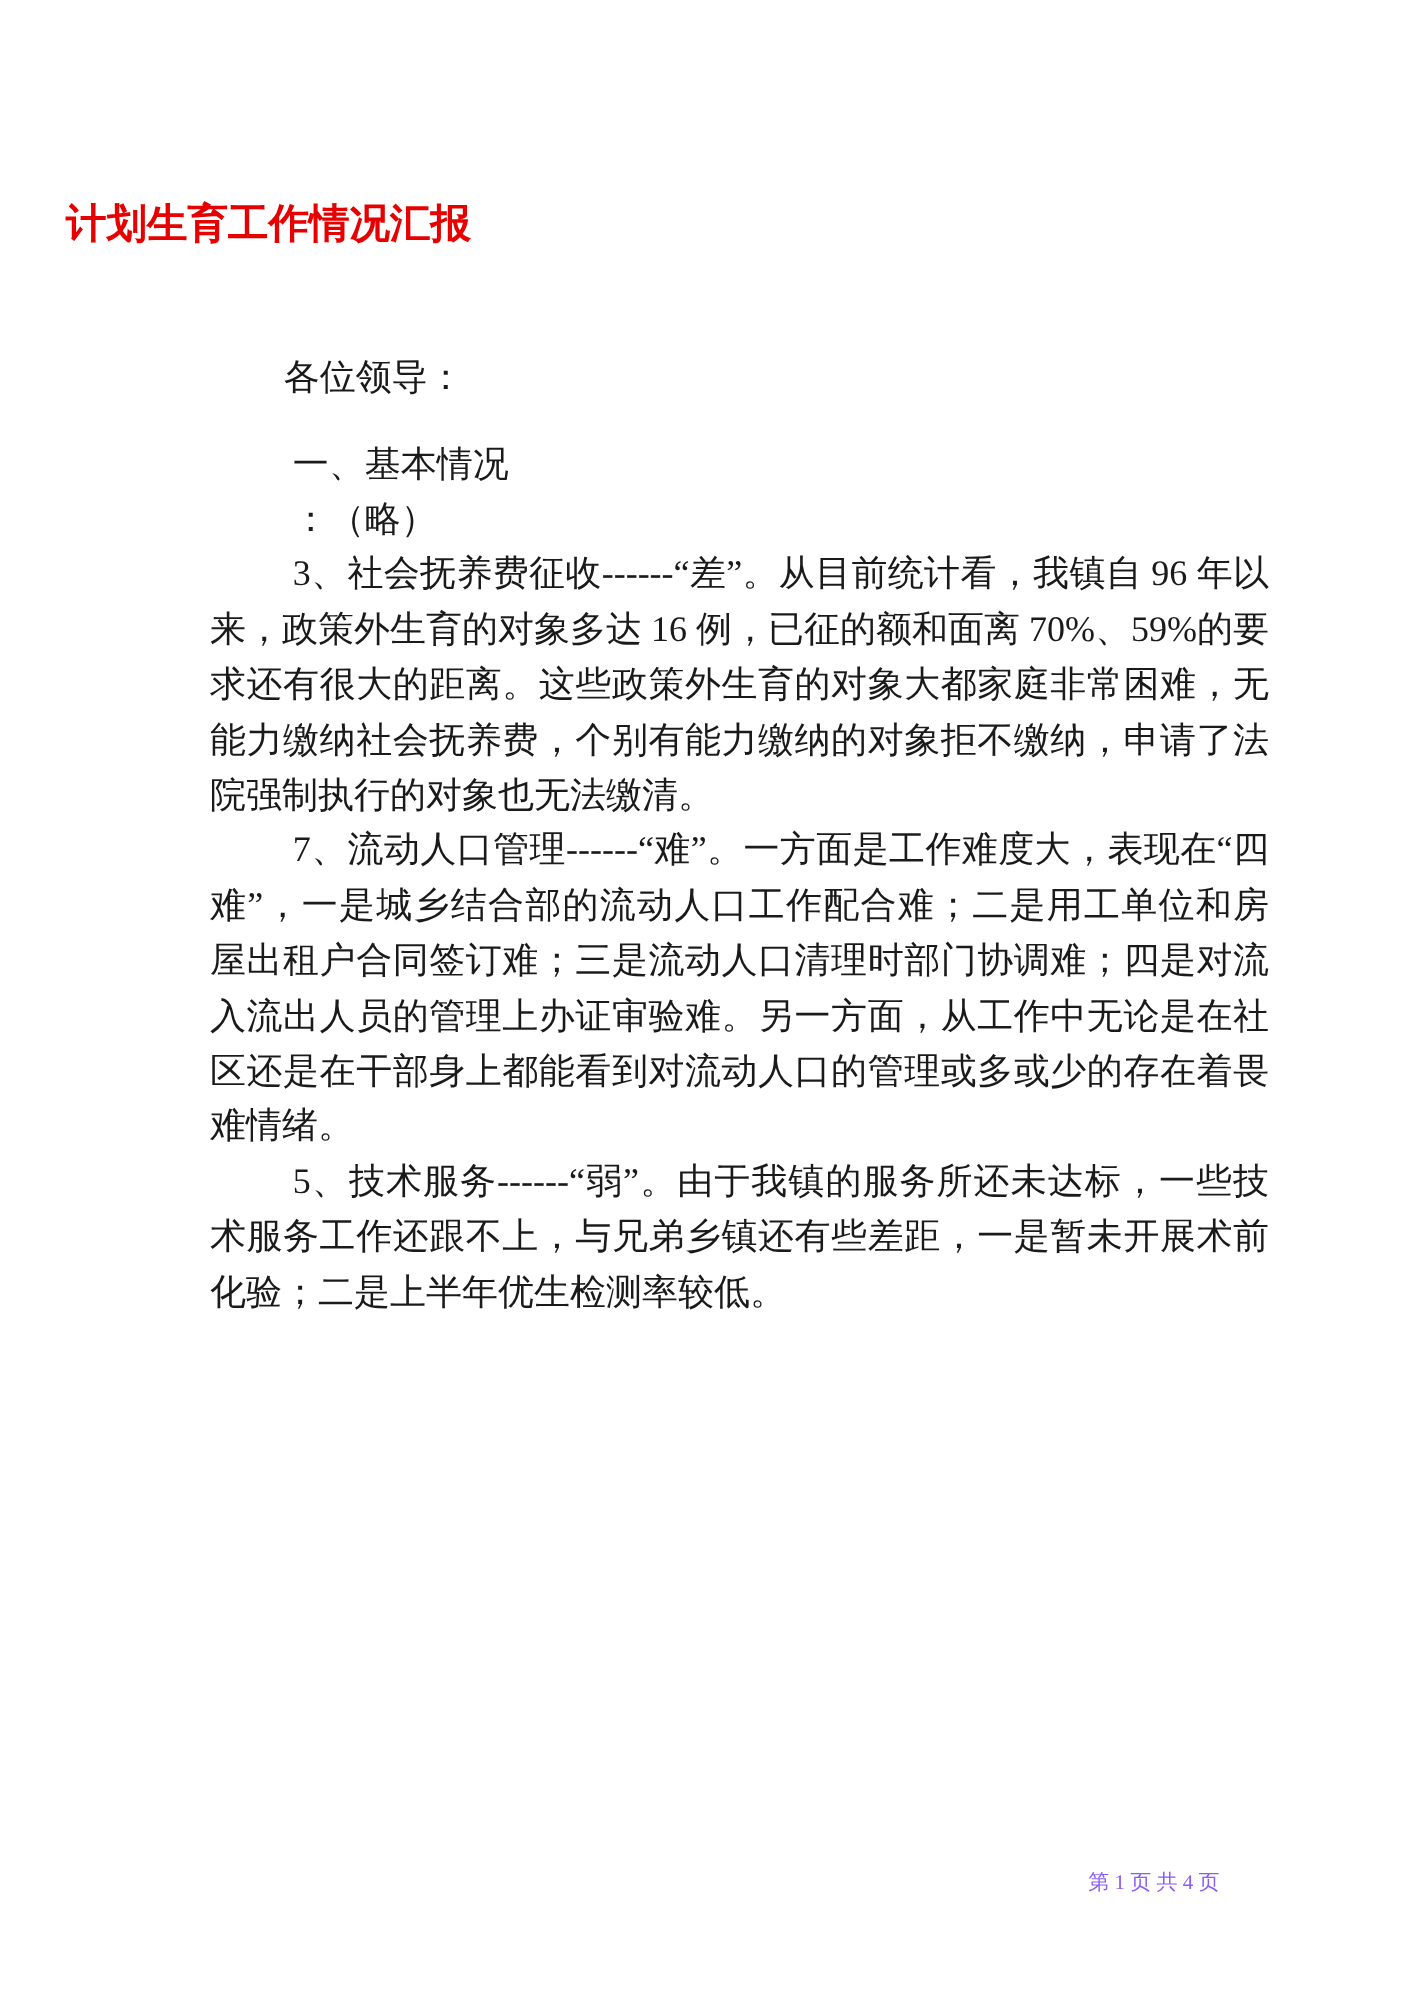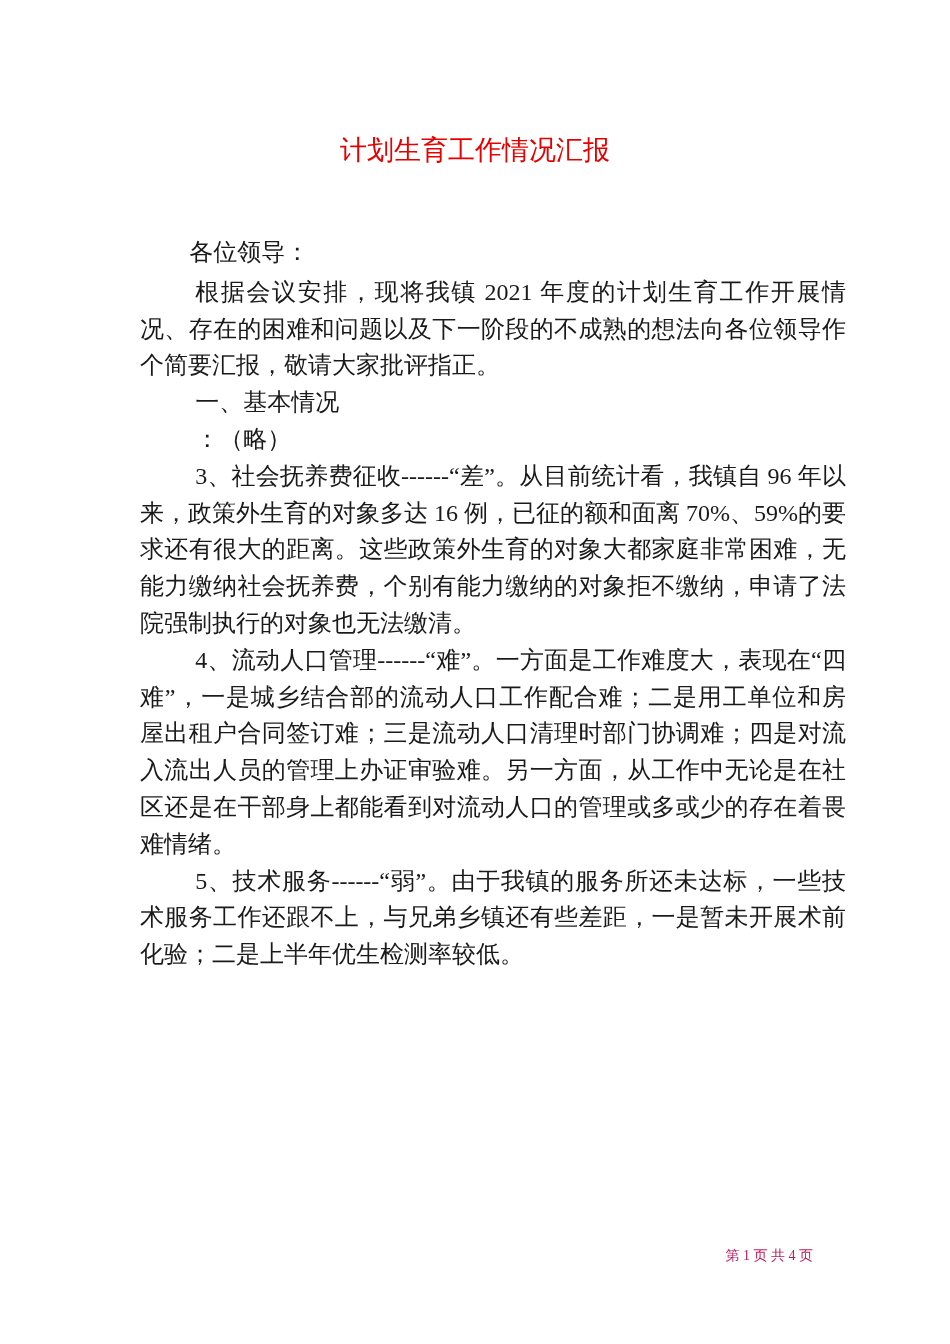--- a/index.html
+++ b/index.html
@@ -12,67 +12,67 @@
     overflow: hidden;
     color: #1a1a1a;
     font-family: "Liberation Serif", "DejaVu Serif", serif;
   }
   .doc-title {
     position: absolute;
     top: 130px;
     left: 0;
     width: 100%;
     margin: 0;
-    text-align: center;
+    text-align: left;
     font-family: "DejaVu Sans", "Liberation Sans", sans-serif;
-    font-weight: 400;
+    font-weight: 700;
     font-size: 27px;
     line-height: 40px;
     letter-spacing: 0;
+    padding-left: 44px;
   }
   .doc-body {
     position: absolute;
     left: 140px;
     top: 234px;
     width: 706px;
     font-size: 24px;
     line-height: 36.8px;
     text-align: justify;
     word-break: break-all;
   }
   .doc-body p {
     margin: 0;
     padding: 0;
     text-indent: 2.3em;
   }
   .doc-body p.greeting {
     text-indent: 2.05em;
-    margin-bottom: 3px;
+    margin-bottom: 21px;
   }
   .page-footer {
     position: absolute;
     top: 1246px;
     right: 137px;
     font-size: 14px;
     line-height: 20px;
-    color: #be185d;
+    color: #8b5cf6;
   }
 </style>
 </head>
 <body>
 
 <div class="page">
 
   <h1 class="doc-title" style="color: rgb(230, 0, 0);">计划生育工作情况汇报</h1>
 
   <div class="doc-body">
     <p class="greeting">各位领导：</p>
-    <p>根据会议安排，现将我镇 2021 年度的计划生育工作开展情况、存在的困难和问题以及下一阶段的不成熟的想法向各位领导作个简要汇报，敬请大家批评指正。</p>
     <p>一、基本情况</p>
     <p>：（略）</p>
     <p>3、社会抚养费征收------“差”。从目前统计看，我镇自 96 年以来，政策外生育的对象多达 16 例，已征的额和面离 70%、59%的要求还有很大的距离。这些政策外生育的对象大都家庭非常困难，无能力缴纳社会抚养费，个别有能力缴纳的对象拒不缴纳，申请了法院强制执行的对象也无法缴清。</p>
-    <p>4、流动人口管理------“难”。一方面是工作难度大，表现在“四难”，一是城乡结合部的流动人口工作配合难；二是用工单位和房屋出租户合同签订难；三是流动人口清理时部门协调难；四是对流入流出人员的管理上办证审验难。另一方面，从工作中无论是在社区还是在干部身上都能看到对流动人口的管理或多或少的存在着畏难情绪。</p>
+    <p>7、流动人口管理------“难”。一方面是工作难度大，表现在“四难”，一是城乡结合部的流动人口工作配合难；二是用工单位和房屋出租户合同签订难；三是流动人口清理时部门协调难；四是对流入流出人员的管理上办证审验难。另一方面，从工作中无论是在社区还是在干部身上都能看到对流动人口的管理或多或少的存在着畏难情绪。</p>
     <p>5、技术服务------“弱”。由于我镇的服务所还未达标，一些技术服务工作还跟不上，与兄弟乡镇还有些差距，一是暂未开展术前化验；二是上半年优生检测率较低。</p>
   </div>
 
   <div class="page-footer">第 1 页 共 4 页</div>
 
 </div>
 
 </body></html>

